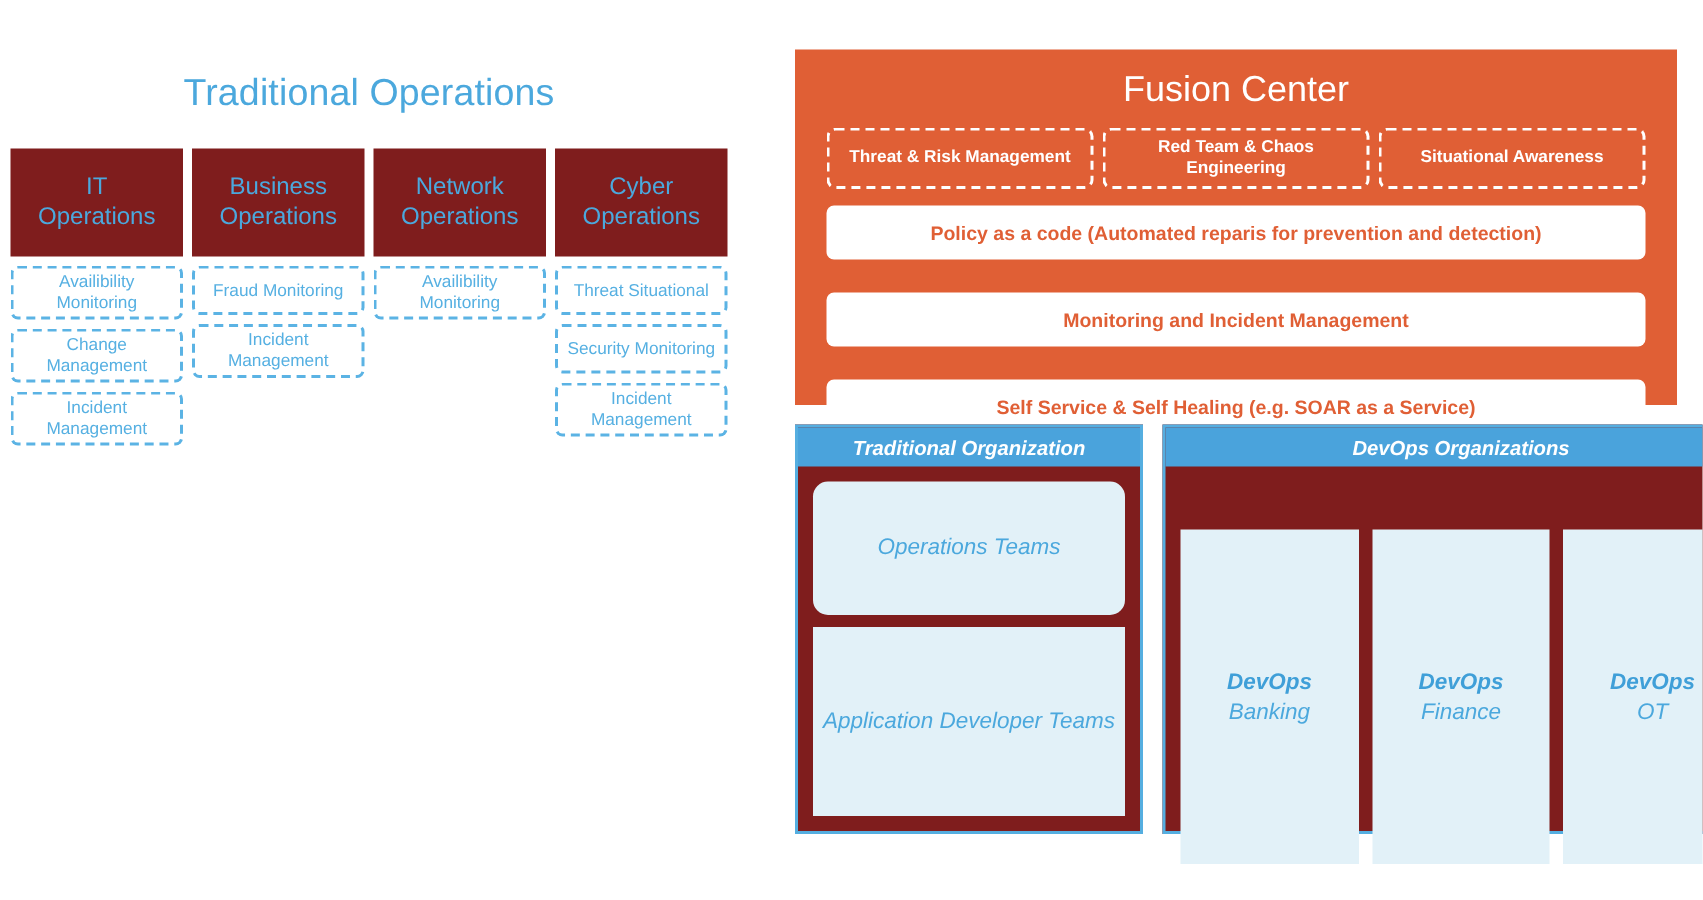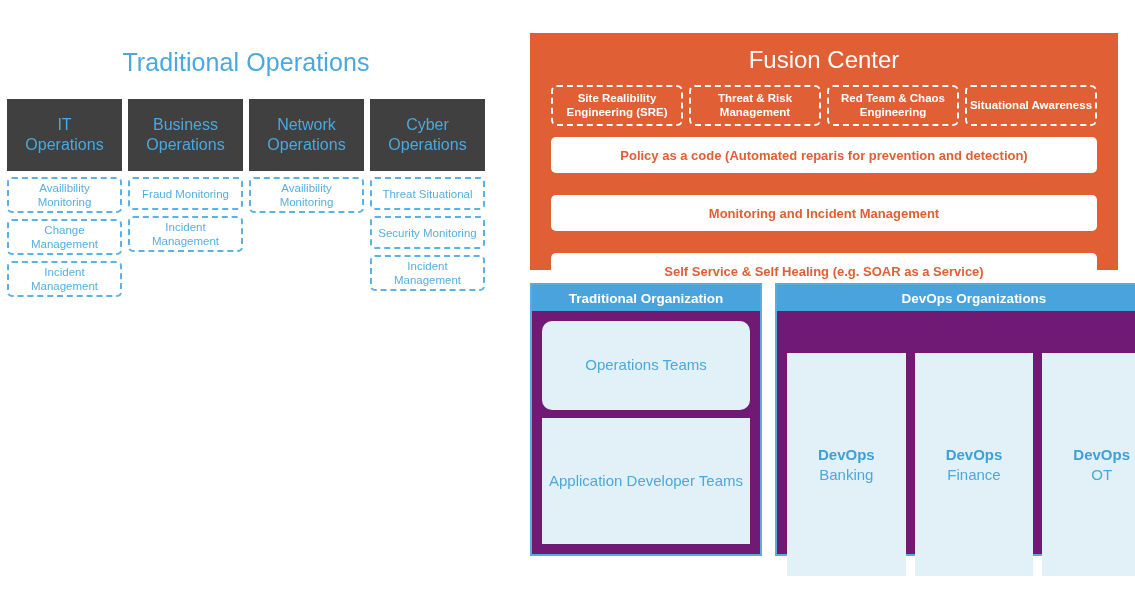--- a/index.html
+++ b/index.html
@@ -19,21 +19,21 @@
     font-size:25px;line-height:32px;
     color:#4ba8dd;
     letter-spacing:.1px;
   }
   .trad-cols{
     position:absolute;left:7px;top:99px;width:480px;
     display:flex;gap:6px;align-items:flex-start;
   }
   .trad-col{width:115px;display:flex;flex-direction:column;gap:6px;}
   .trad-head{
-    height:72px;background:#404040;
+    height:72px;background:#7f1d1d;
     display:flex;align-items:center;justify-content:center;
     text-align:center;
     color:#4ba8dd;font-size:16px;line-height:20px;
   }
   .trad-item{
     min-height:33px;
     border:2px dashed #5bb3e4;
     border-radius:5px;
     display:flex;align-items:center;justify-content:center;
     text-align:center;
@@ -76,22 +76,23 @@
     height:36px;background:#ffffff;border-radius:5px;
     display:flex;align-items:center;justify-content:center;
     color:#e05f35;font-size:13px;font-weight:bold;
     text-align:center;
   }
 
   
   .panel{
     position:absolute;
     border:2px solid #55aee0;
-    background:#701a75;
+    background:#7f1d1d;
     box-sizing:border-box;
+    font-style:italic;
   }
   .panel-head{
     background:#4aa3dc;
     color:#ffffff;
     height:26px;
     display:flex;align-items:center;justify-content:center;
     font-size:13.5px;font-weight:bold;
   }
   .panel-body{padding:10px 10px 10px 10px;box-sizing:border-box;}
 
@@ -174,21 +175,20 @@
       <div class="trad-item">Threat Situational</div>
       <div class="trad-item">Security Monitoring</div>
       <div class="trad-item">Incident Management</div>
     </div>
   </div>
 
   <div class="fusion">
     <div class="fusion-title">Fusion Center</div>
 
     <div class="fusion-pillars">
-      <div class="pillar">Site Realibility Engineering (SRE)</div>
       <div class="pillar">Threat &amp; Risk Management</div>
       <div class="pillar">Red Team &amp; Chaos Engineering</div>
       <div class="pillar">Situational Awareness</div>
     </div>
 
     <div class="fusion-bars">
       <div class="fbar">Policy as a code (Automated reparis for prevention and detection)</div>
       <div class="fbar">Monitoring and Incident Management</div>
       <div class="fbar">Self Service &amp; Self Healing (e.g. SOAR as a Service)</div>
     </div>

